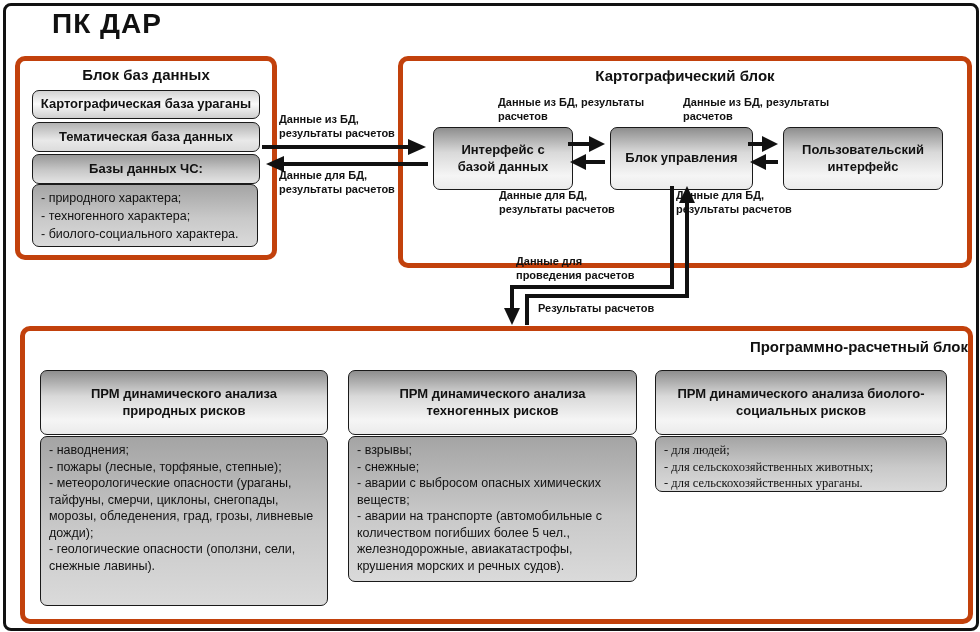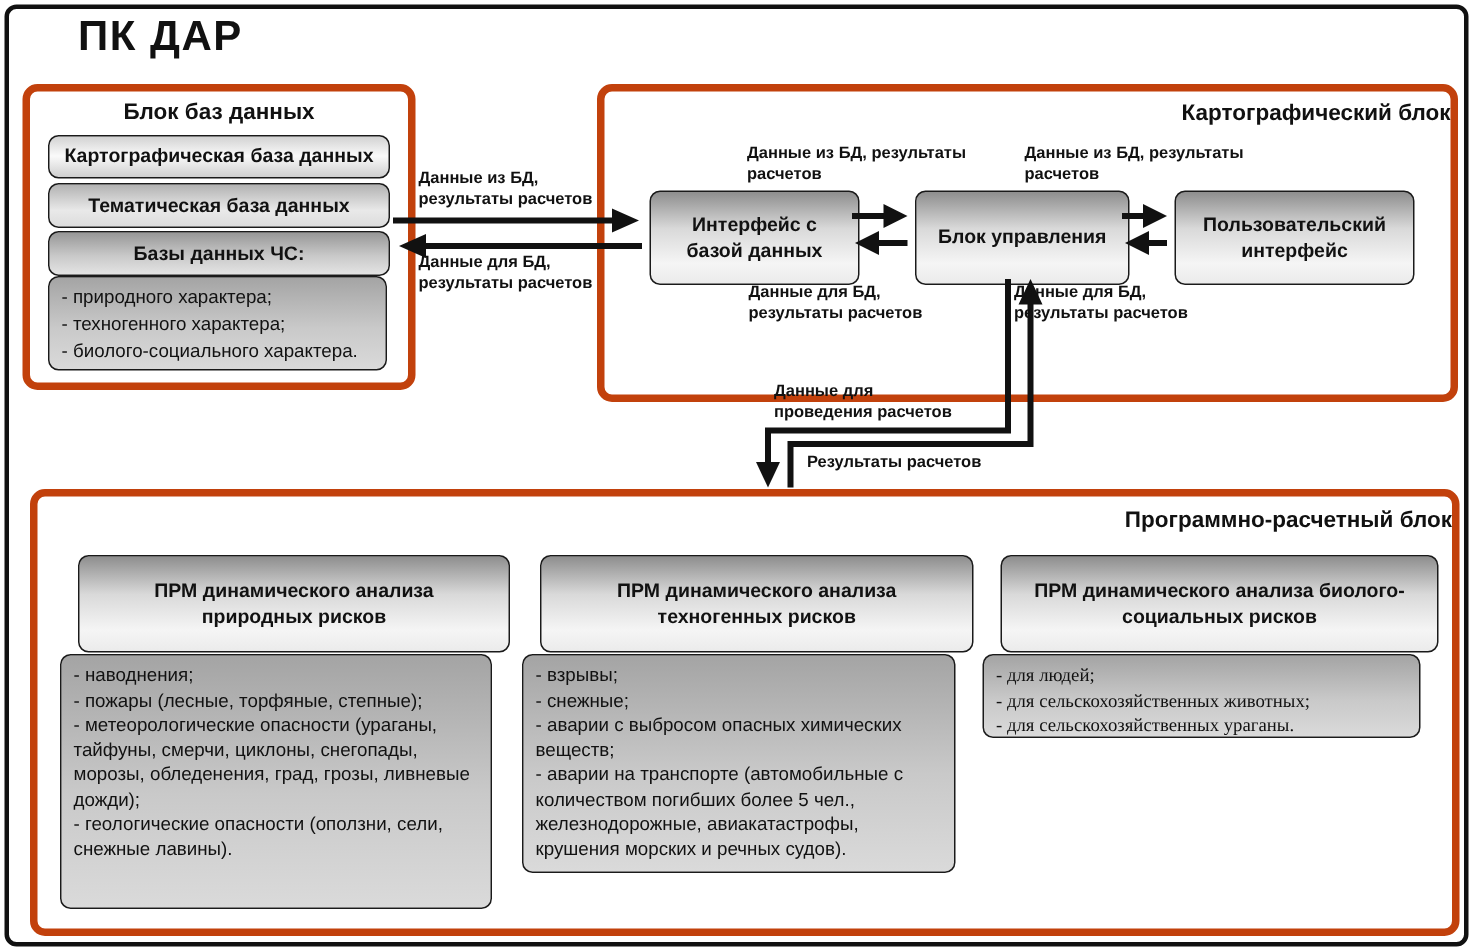--- a/index.html
+++ b/index.html
@@ -41,29 +41,29 @@
   .db1{left:12px;top:29px;width:226px;height:27px;
        background:linear-gradient(180deg,#d2d2d2 0%,#fafafa 48%,#cfcfcf 100%);}
   .db2{left:12px;top:61px;width:226px;height:28px;
        background:linear-gradient(180deg,#b2b2b2 0%,#e9e9e9 62%,#dcdcdc 100%);}
   .db3{left:12px;top:93px;width:226px;height:28px;
        background:linear-gradient(180deg,#979797 0%,#c8c8c8 55%,#e4e4e4 100%);}
   .dblist{left:12px;top:123px;width:226px;height:63px;padding:4px 8px;}
   .dblist .li{line-height:18px;}
 
   
-  .carto .block-title{top:6px;text-align:right;}
+  .carto .block-title{top:6px;}
   .cbox{top:66px;height:63px;padding:0 8px;box-sizing:border-box;}
   .c1{left:30px;width:140px;}
   .c2{left:207px;width:143px;}
   .c3{left:380px;width:160px;}
 
   
   .program .block-title{top:7px;text-align:right;}
-  .pcol-h{top:39px;height:65px;padding:0 12px;box-sizing:border-box;margin-left:12px;}
+  .pcol-h{top:39px;height:65px;padding:0 12px;box-sizing:border-box;}
   .p1h{left:15px;width:288px;}
   .p2h{left:323px;width:289px;}
   .p3h{left:630px;width:292px;}
   .p1l{left:15px;top:105px;width:288px;height:170px;}
   .p2l{left:323px;top:105px;width:289px;height:146px;}
   .p3l{left:630px;top:105px;width:292px;height:56px;font-family:Liberation Serif, serif;}
 
   .arrows{position:absolute;left:0;top:0;width:980px;height:632px;pointer-events:none;}
   .arrows line,.arrows polyline{stroke:#111;stroke-width:4;fill:none;}
   .arrows polygon{fill:#111;stroke:none;}
@@ -83,21 +83,21 @@
 </style>
 </head>
 <body>
 
 <div class="canvas">
   <div class="frame"></div>
   <div class="title">ПК ДАР</div>
 
   <div class="block db">
     <div class="block-title">Блок баз данных</div>
-    <div class="gbox db1">Картографическая база данных</div>
+    <div class="gbox db1">Картографическая база ураганы</div>
     <div class="gbox db2">Тематическая база данных</div>
     <div class="gbox db3">Базы данных ЧС:</div>
     <div class="list-box dblist">
       <div class="li">- природного характера;</div>
       <div class="li">- техногенного характера;</div>
       <div class="li">- биолого-социального характера.</div>
     </div>
   </div>
 
   <div class="block carto">

